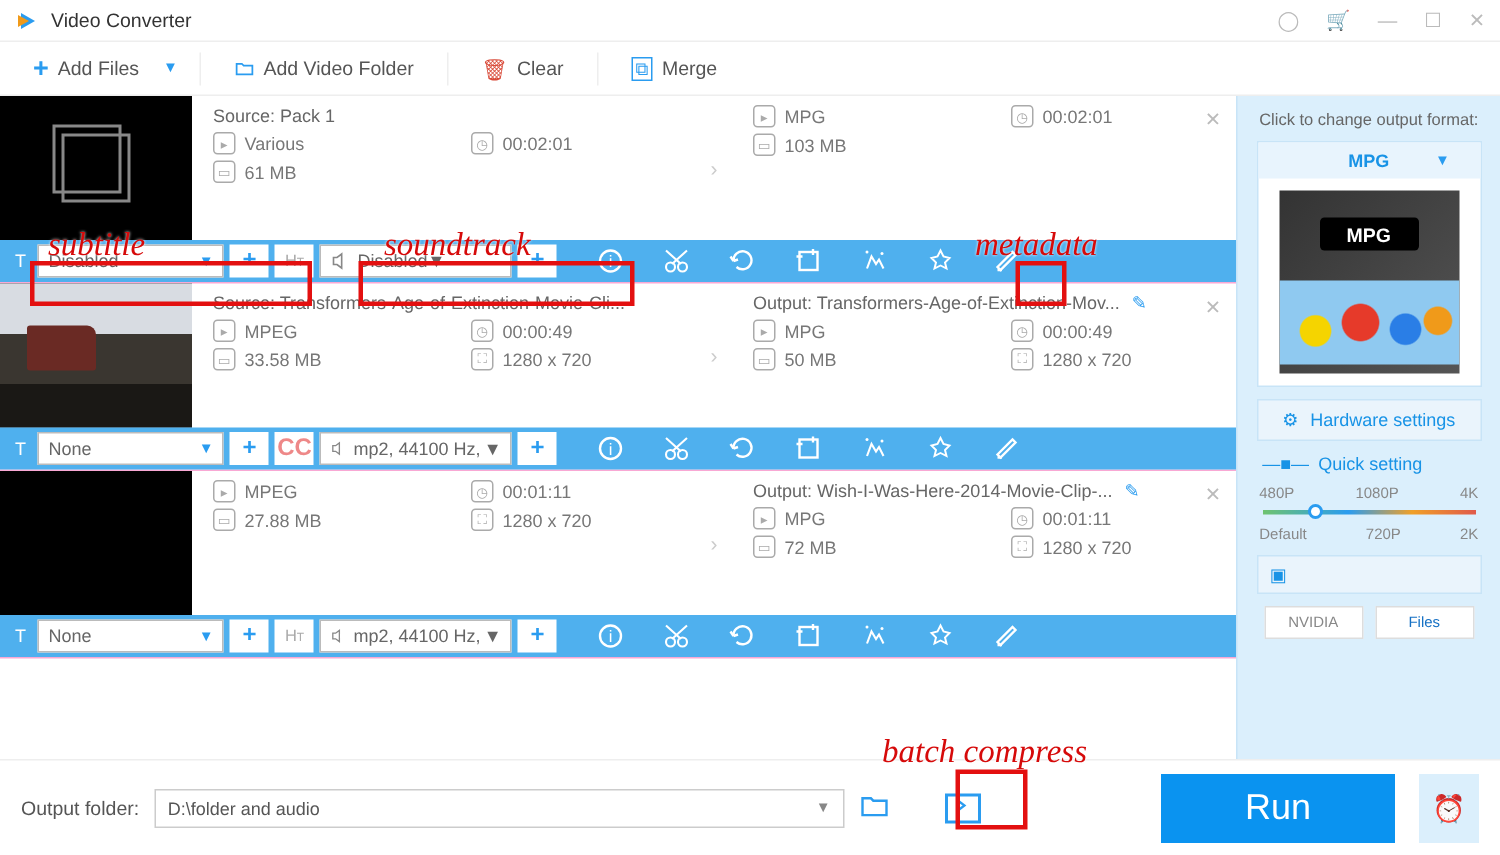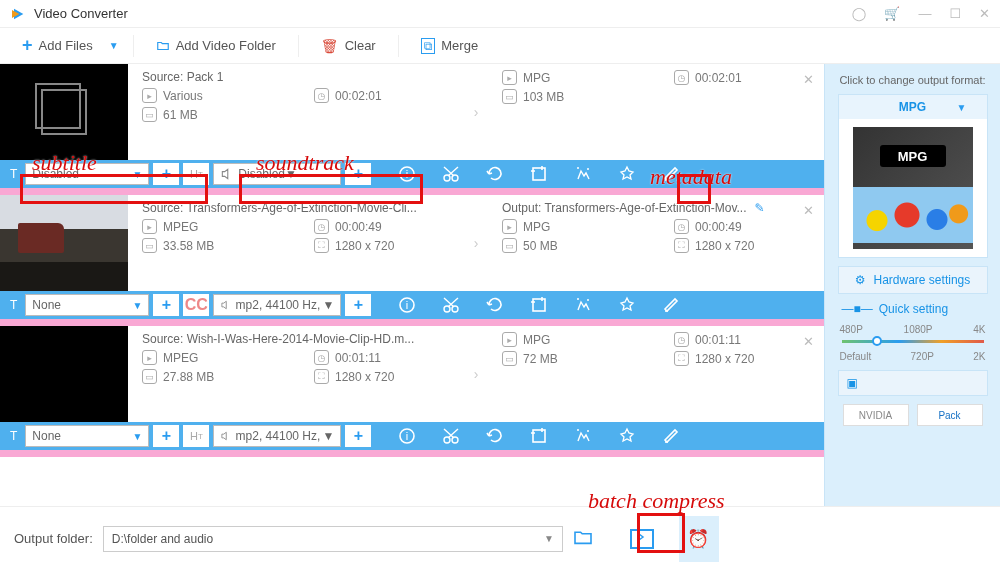--- a/index.html
+++ b/index.html
@@ -13,21 +13,21 @@
 .tbtn{display:flex;align-items:center;gap:6px;padding:4px 8px;color:#555;cursor:pointer}
 .plus-blue{color:#2a9cf0;font-weight:bold;font-size:18px}
 .dd{color:#2a9cf0;font-size:10px}
 .folder-blue{width:14px;height:14px}
 .trash-red{color:#d94b3a;font-size:14px}
 .merge-blue{color:#2a9cf0;font-size:12px;border:1px solid #2a9cf0;padding:0 2px}
 .tdiv{width:1px;height:22px;background:#eee;margin:0 6px}
 .main{display:flex;height:442px}
 .list{flex:1;overflow:hidden;position:relative}
 .side{width:176px;background:#dbeffc;border-left:1px solid #c8e4f7;padding:10px 0;display:flex;flex-direction:column;align-items:center;font-size:12px;gap:8px}
-.item{border-bottom:7px solid #f9a8d4}
+.item{border-bottom:1px solid #f9a8d4}
 .itemtop{display:flex;height:96px}
 .thumb{width:168px;height:96px;background:#000;display:flex;align-items:center;justify-content:center;position:relative}
 .thumb .stack{width:46px;height:46px;border:2px solid #888}
 .thumb .stack2{position:absolute;width:46px;height:46px;border:2px solid #888;transform:translate(-6px,-6px)}
 .info{flex:1;display:flex;padding:6px 0}
 .colL{flex:1;padding-left:14px;display:flex;flex-direction:column;gap:4px}
 .colR{flex:1;padding-left:14px;display:flex;flex-direction:column;gap:4px;position:relative}
 .colR .close{position:absolute;top:2px;right:10px;color:#bbb;cursor:pointer}
 .arrowmid{width:24px;display:flex;align-items:center;justify-content:center;color:#ccc;font-size:14px}
 .srcline{font-size:12px;color:#666;white-space:nowrap;overflow:hidden;text-overflow:ellipsis}
@@ -350,21 +350,20 @@
               </svg>
             </div>
           </div>
     </div>
   </div>
   <div class="item">
     <div class="itemtop">
       <div class="thumb"></div>
       <div class="info">
         <div class="colL">
-          <div class="srcline">Source: Wish-I-Was-Here-2014-Movie-Clip-HD.m...</div>
           <div class="metarow">
             <div class="meta">
                   <span class="mico">▸</span>
                   <span>MPEG</span>
                 </div>
             <div class="meta">
                   <span class="mico">◷</span>
                   <span>00:01:11</span>
                 </div>
           </div>
@@ -375,20 +374,21 @@
                 </div>
             <div class="meta">
                   <span class="mico">⛶</span>
                   <span>1280 x 720</span>
                 </div>
           </div>
         </div>
         <div class="arrowmid">›</div>
         <div class="colR">
           <span class="close">✕</span>
+          <div class="srcline"><span>Output: Wish-I-Was-Here-2014-Movie-Clip-...</span><span class="pencil">✎</span></div>
           <div class="metarow">
             <div class="meta">
                   <span class="mico">▸</span>
                   <span>MPG</span>
                 </div>
             <div class="meta">
                   <span class="mico">◷</span>
                   <span>00:01:11</span>
                 </div>
           </div>
@@ -501,43 +501,44 @@
           <span>Default</span>
           <span>720P</span>
           <span>2K</span>
         </div>
     </div>
     <div class="hw-btn">
         <span>▣</span>
       </div>
     <div class="vendor">
       <div class="vchip">NVIDIA</div>
-      <div class="vchip intel">Pack</div>
+      <div class="vchip intel">Files</div>
     </div>
   </div>
 </div>
 
 <div class="bottombar">
   <span>Output folder:</span>
   <div class="ofield">
       <span>D:\folder and audio</span>
       <span class="dd3">▼</span>
     </div>
   <span class="folder-btn"><svg width="20" height="16" viewBox="0 0 24 20">
         <path d="M2 4h7l2 2h11v12H2z" fill="none" stroke="#2a9cf0" stroke-width="2"></path>
       </svg></span>
   <div class="batch-btn">
       <svg width="26" height="22" viewBox="0 0 26 22">
         <rect x="2" y="2" width="22" height="18" fill="none" stroke="#2a9cf0" stroke-width="2"></rect>
         <path d="M10 6v10M10 6l4 3-4 3" fill="none" stroke="#2a9cf0" stroke-width="1.5"></path>
       </svg>
     </div>
+  <div class="runbtn">Run</div>
   <div class="clockbtn">⏰</div>
 </div>
 
 <div class="annot" style="left:32px;top:150px">subtitle</div>
 <div class="annot" style="left:256px;top:150px">soundtrack</div>
-<div class="annot" style="left:650px;top:164px">metadata</div>
+<div class="annot" style="left:650px;top:150px">metadata</div>
 <div class="annot" style="left:588px;top:488px">batch compress</div>
 <div class="redbox" style="left:20px;top:174px;width:188px;height:30px"></div>
 <div class="redbox" style="left:239px;top:174px;width:184px;height:30px"></div>
 <div class="redbox" style="left:677px;top:174px;width:34px;height:30px"></div>
 <div class="redbox" style="left:637px;top:513px;width:48px;height:40px"></div>
 
 </body></html>

